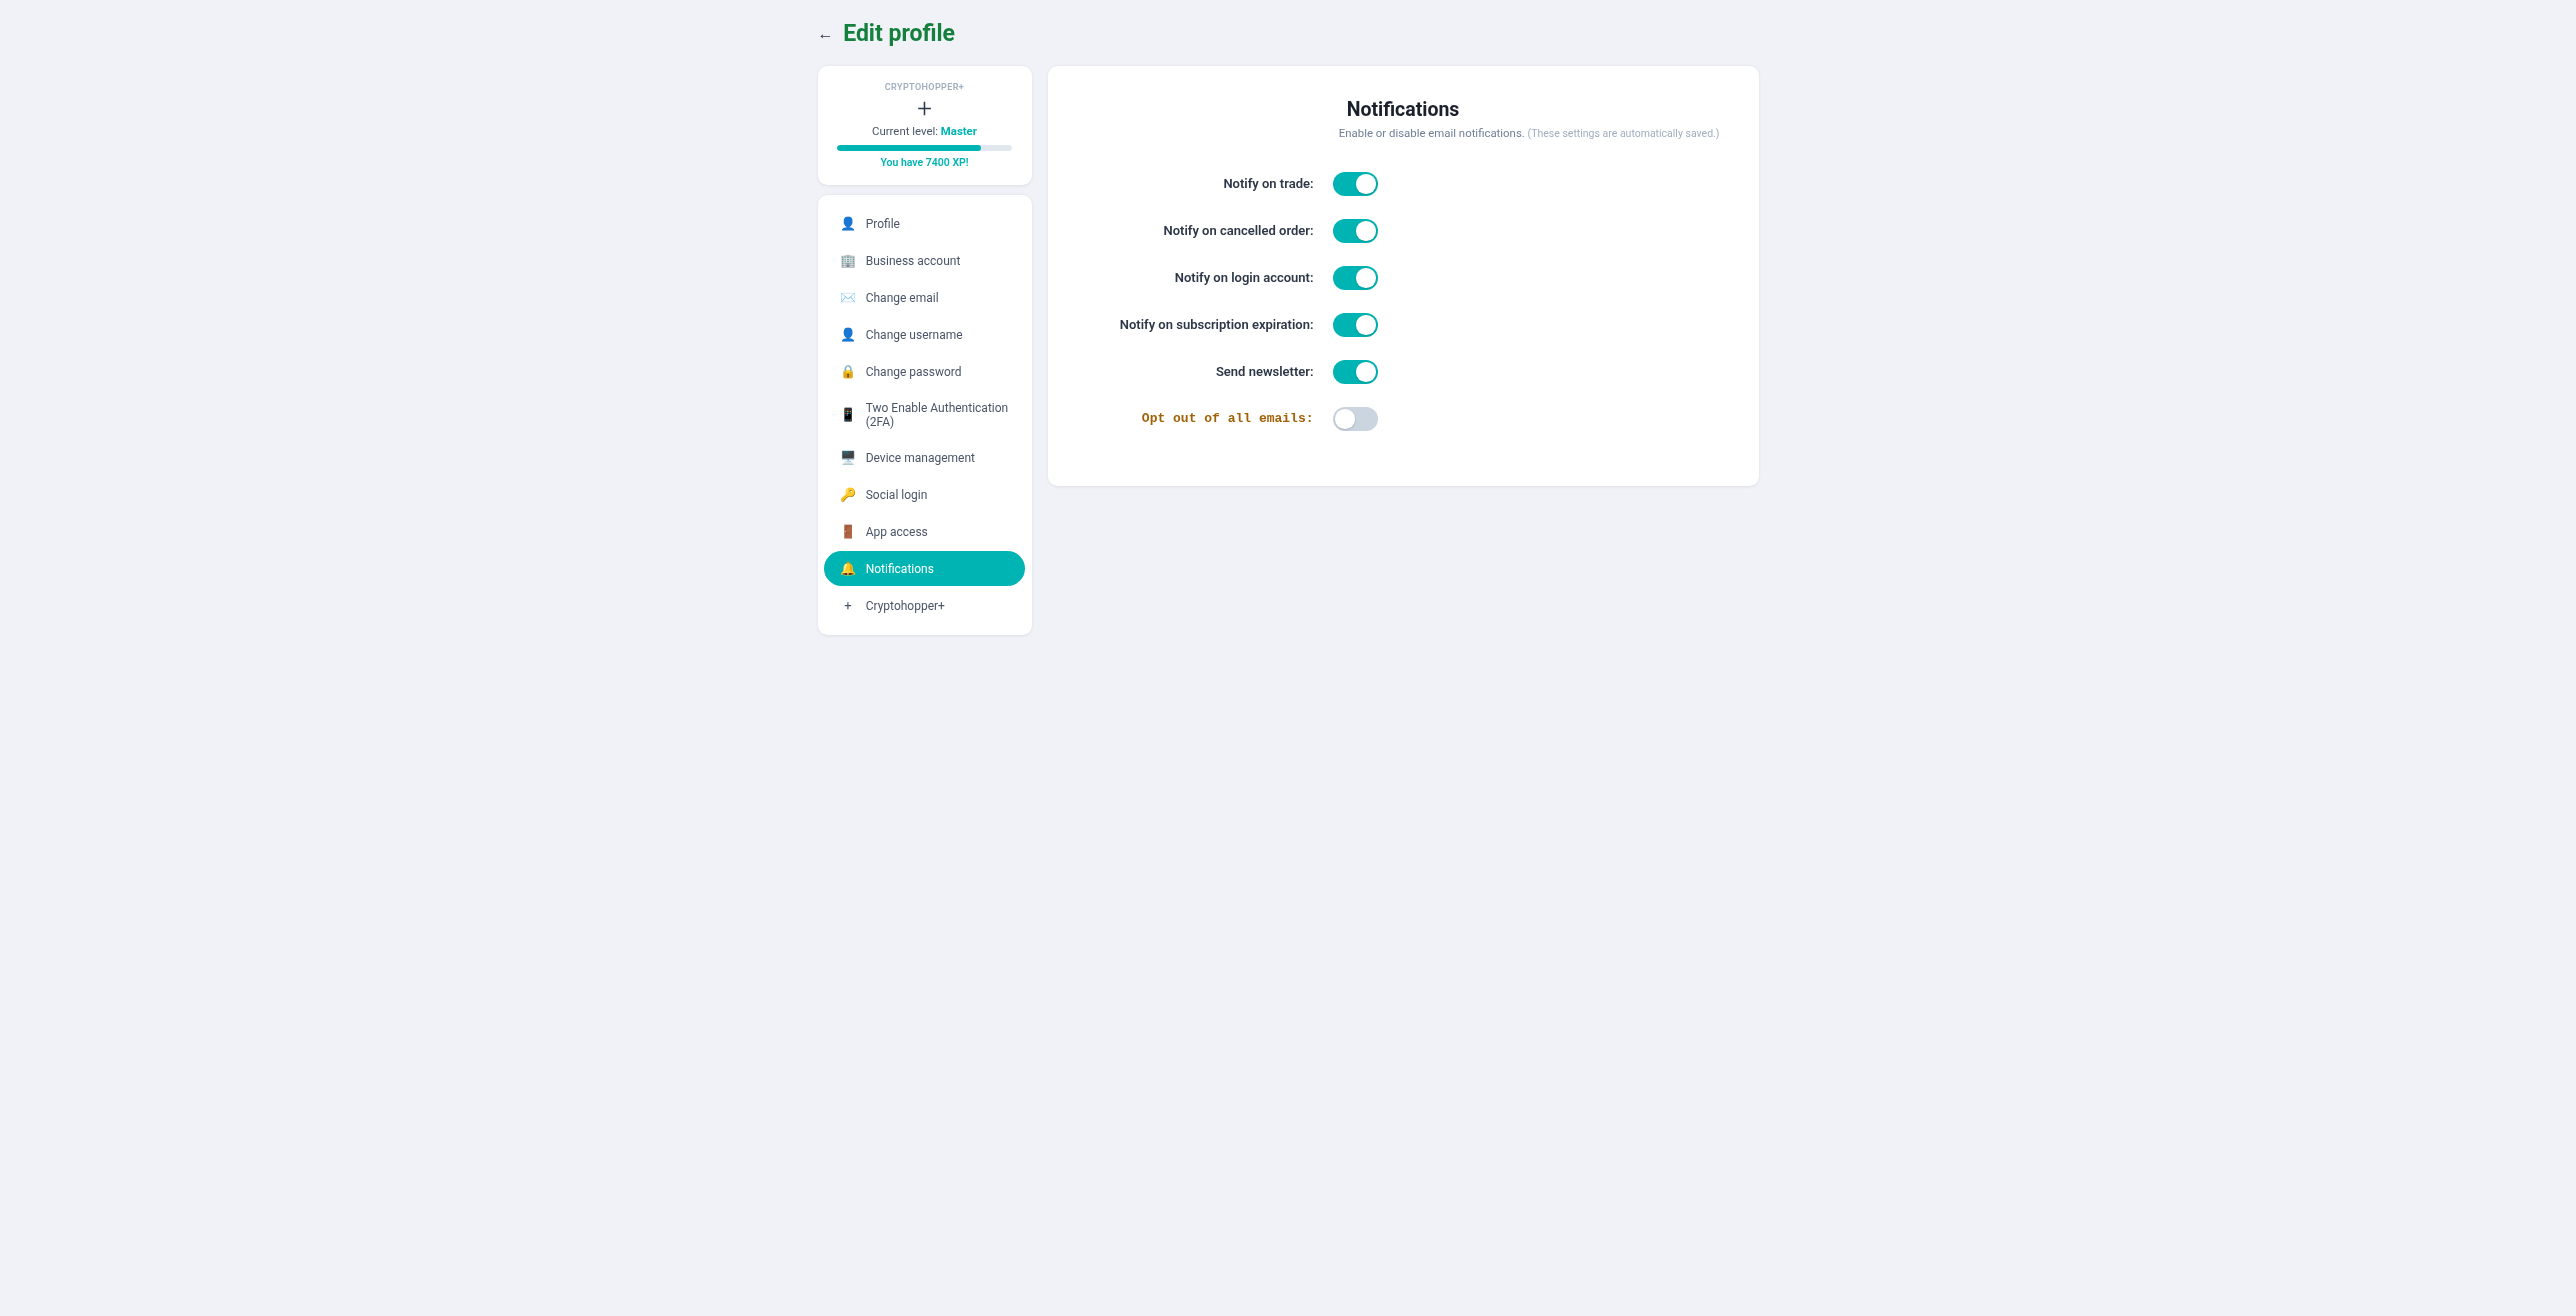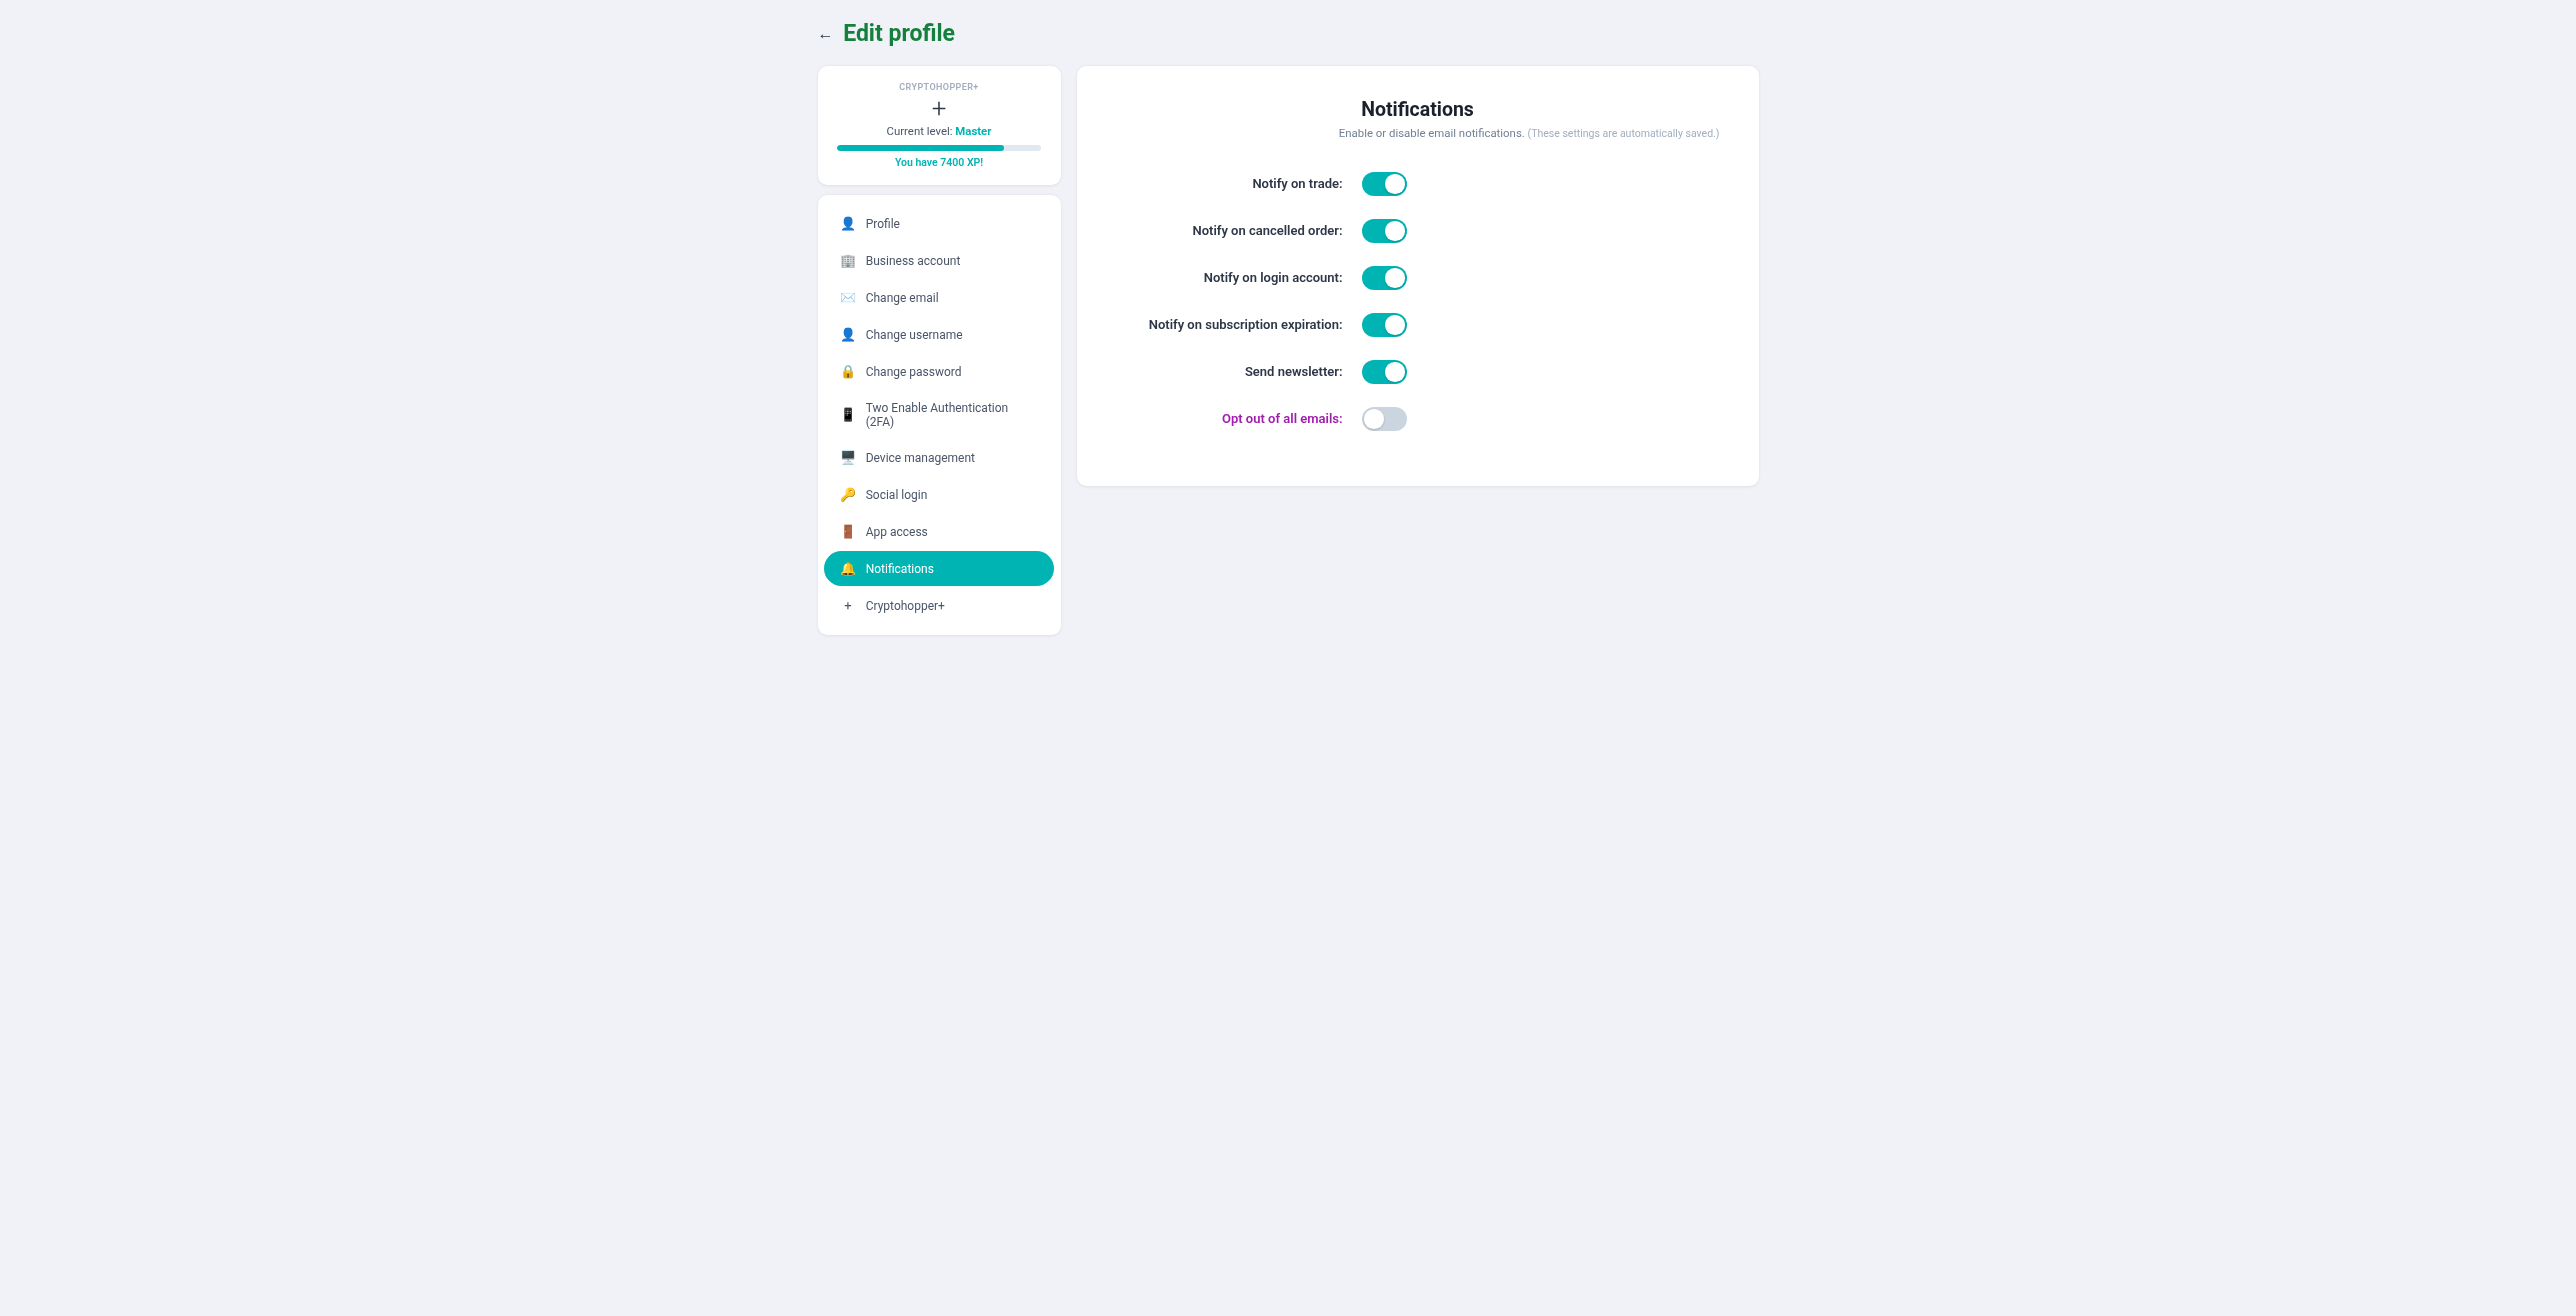--- a/index.html
+++ b/index.html
@@ -36,21 +36,21 @@
     }
 
     .main-layout {
       display: flex;
       gap: 16px;
       align-items: flex-start;
     }
 
     
     .sidebar {
-      width: 243px;
+      width: 214px;
       flex-shrink: 0;
       display: flex;
       flex-direction: column;
       gap: 9.7px;
     }
 
     .xp-card {
       background: white;
       border-radius: 9.7px;
       padding: 16px 19.5px;
@@ -187,21 +187,22 @@
 
     .notification-label {
       font-size: 13px;
       font-weight: 600;
       color: #2d3748;
       text-align: right;
       min-width: 227px;
     }
 
     .notification-label.opt-out {
-      color: #a21caf;
+      color: #a16207;
+      font-family: Liberation Mono, monospace;
     }
 
     
     .toggle-wrapper {
       position: relative;
       display: inline-block;
     }
 
     .toggle-input {
       opacity: 0;

